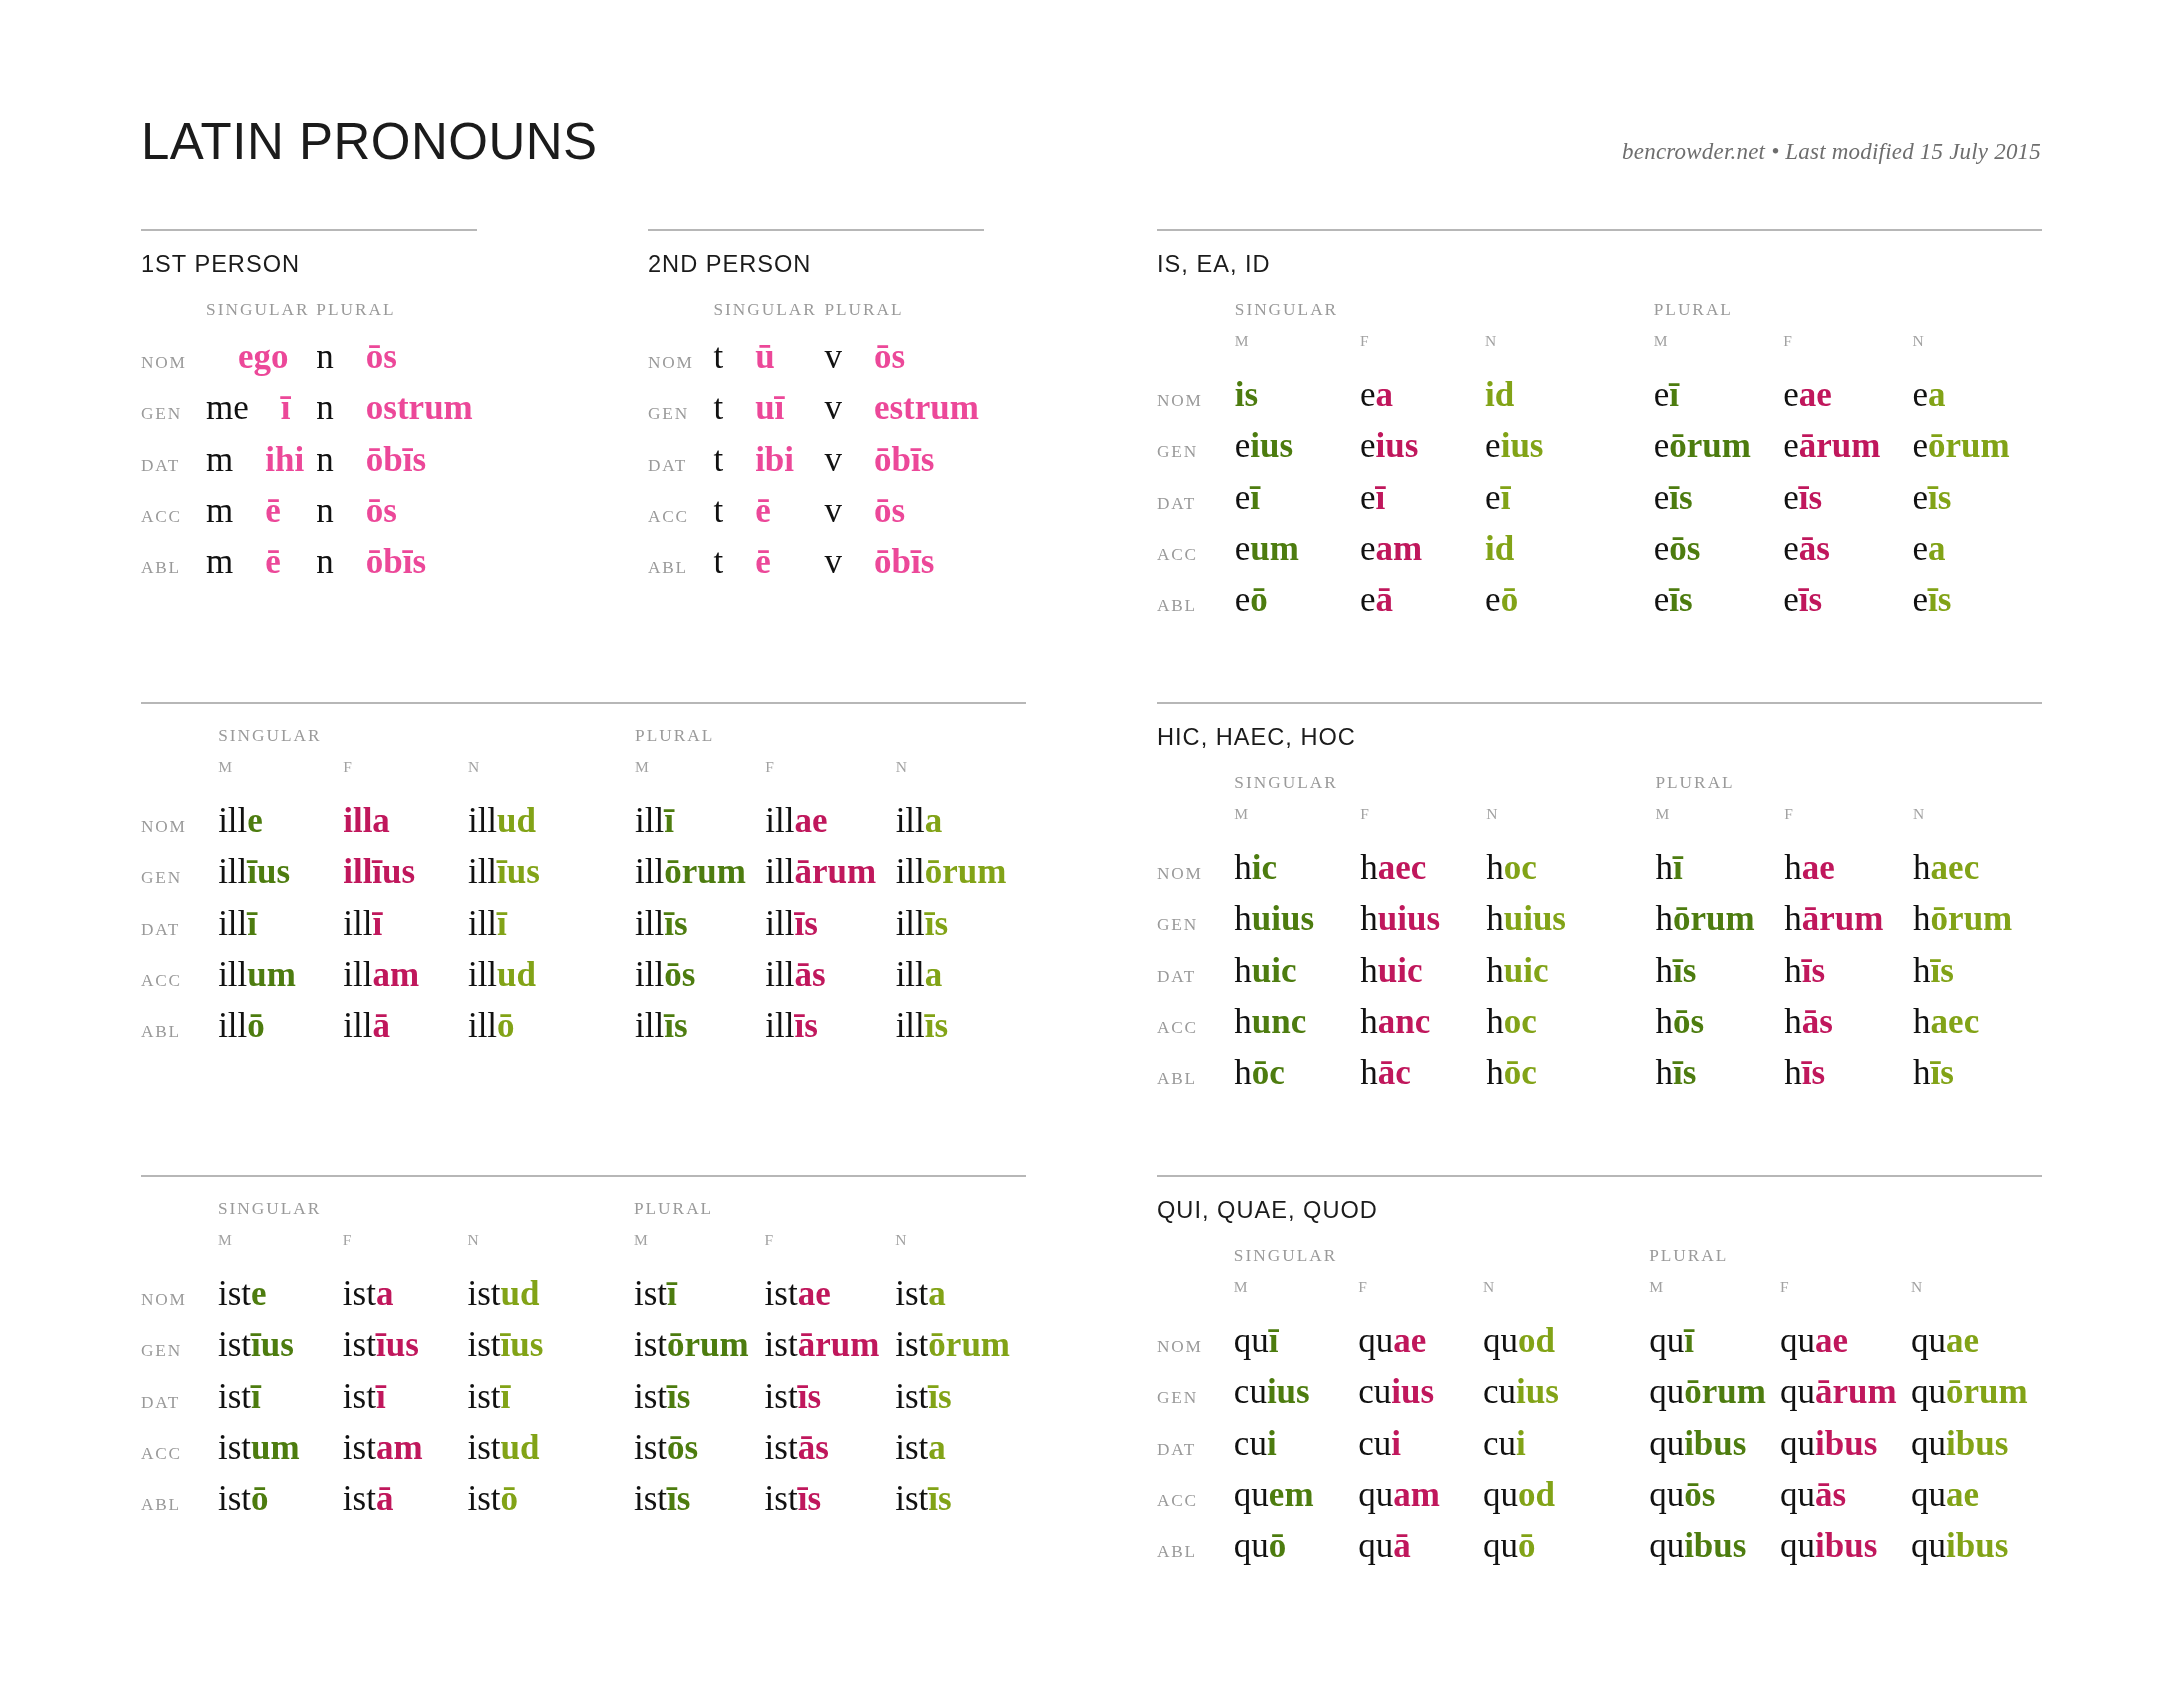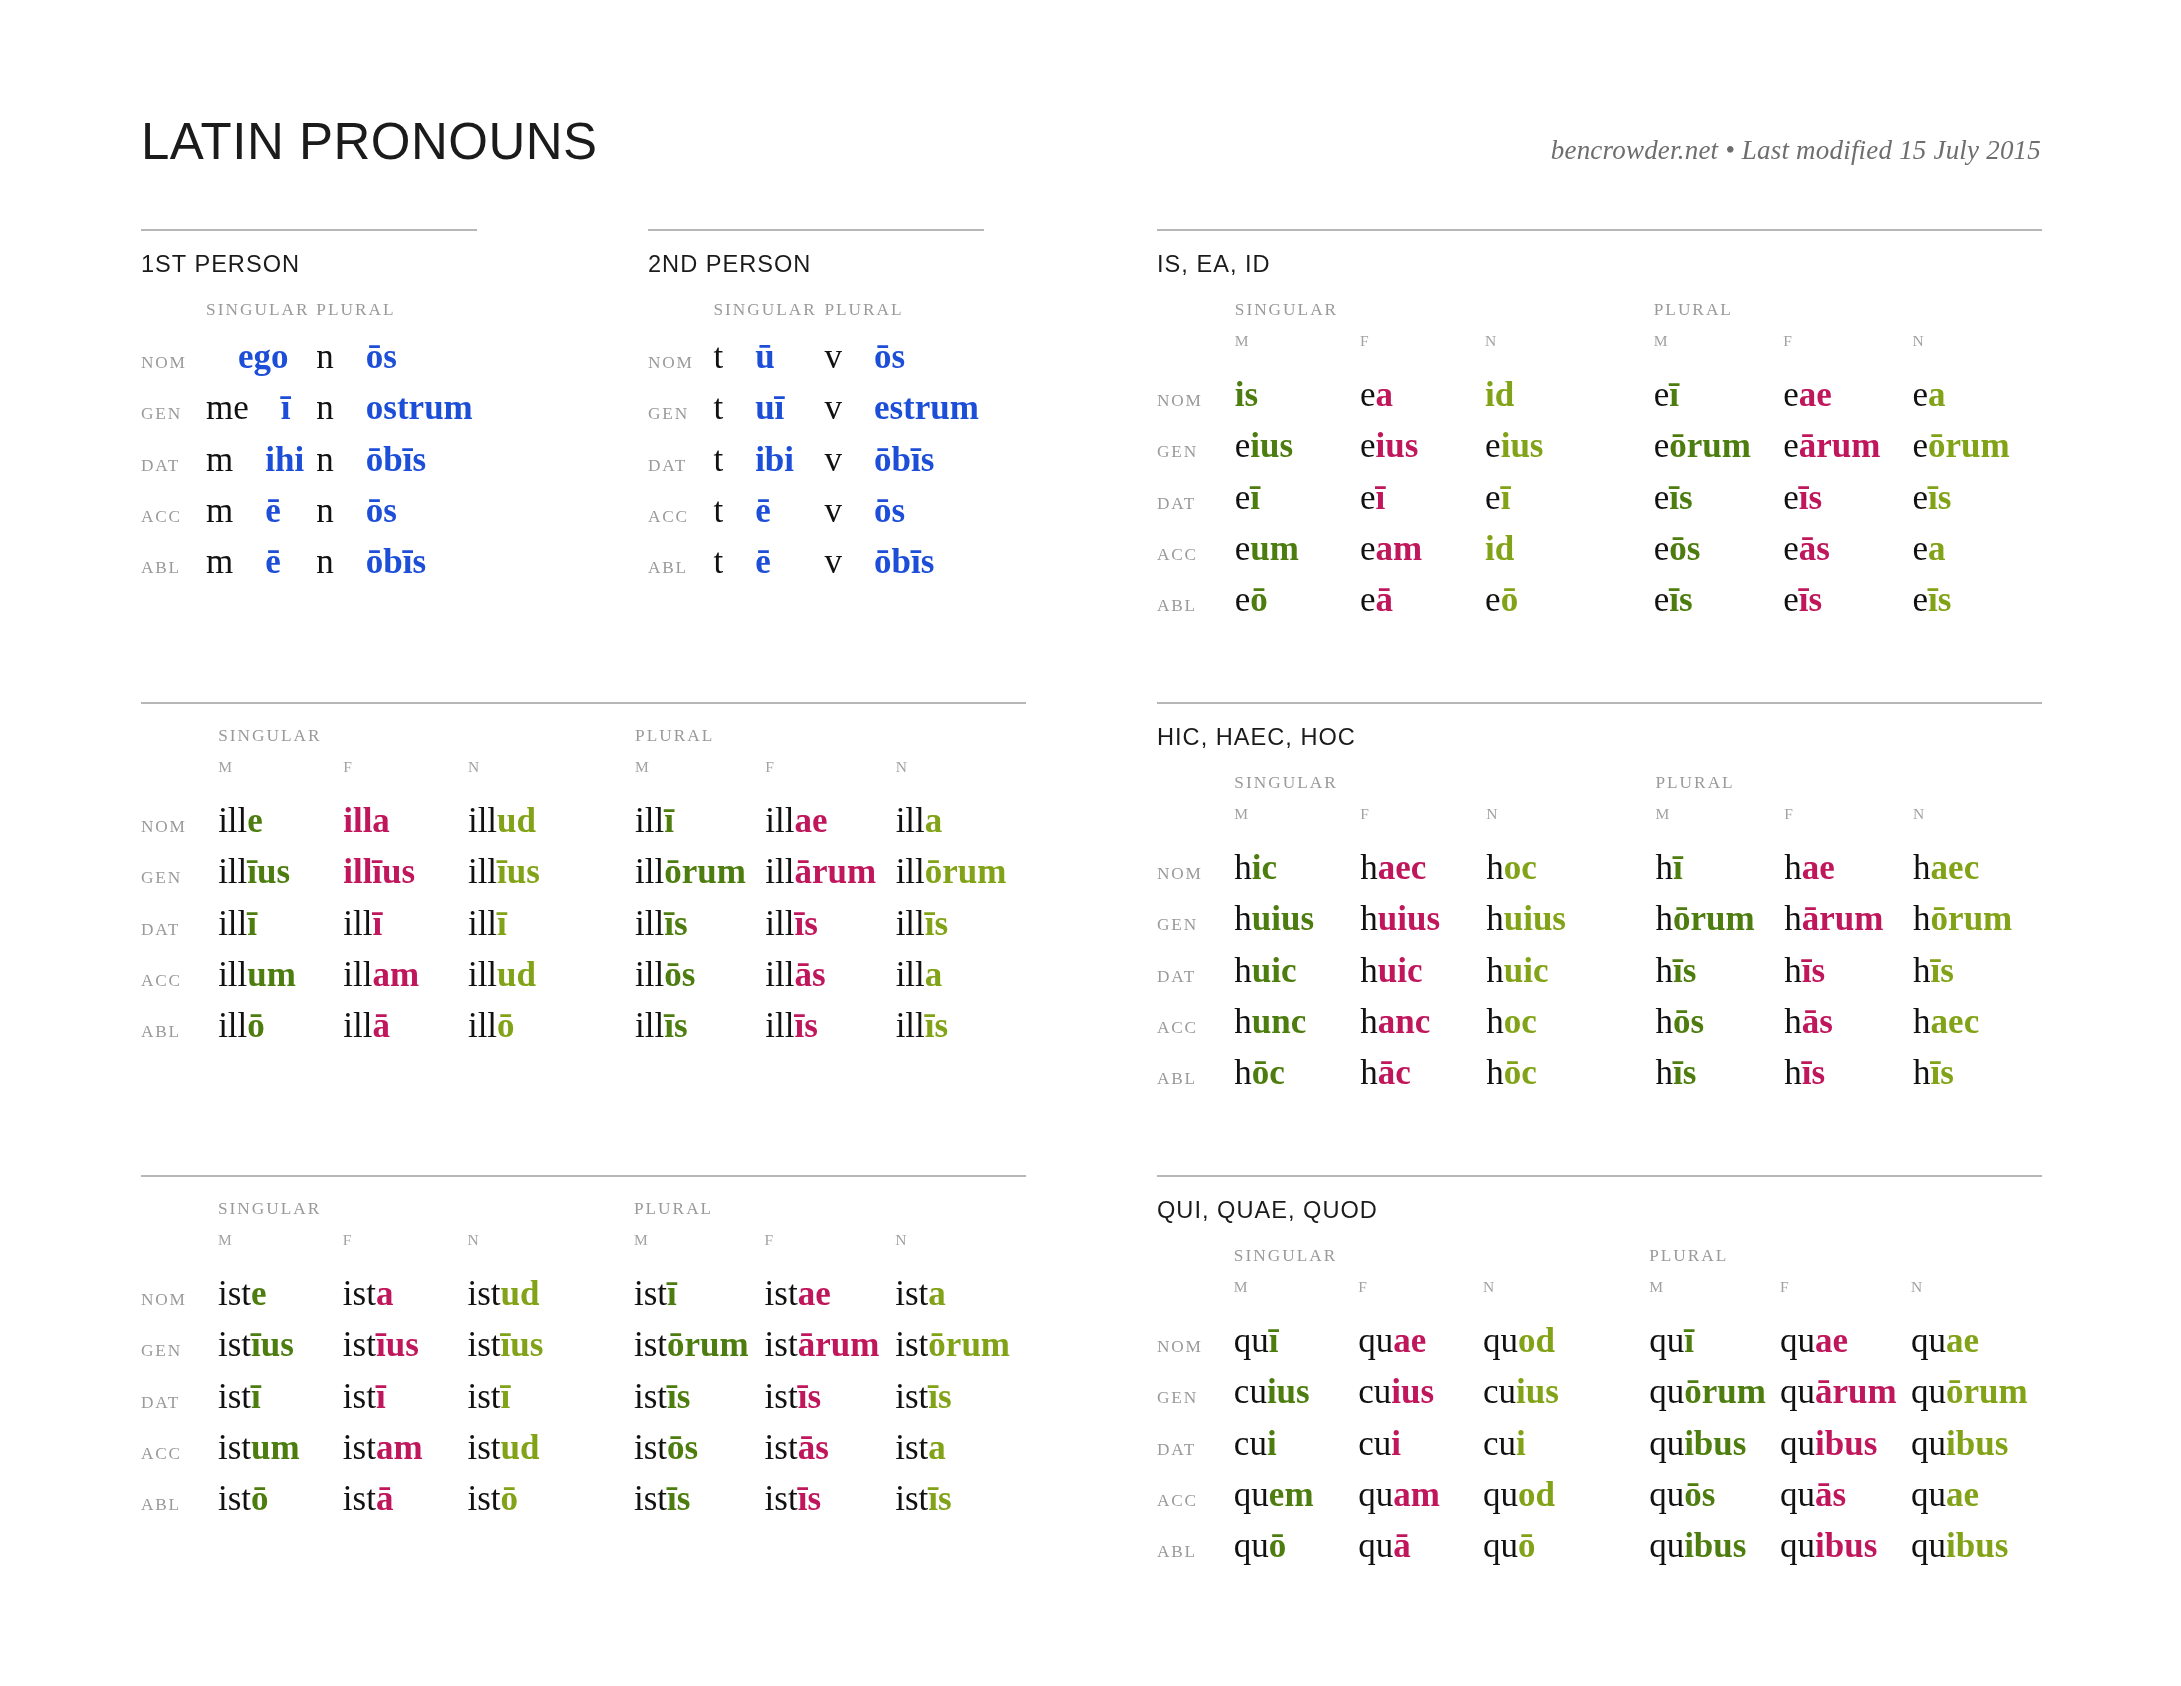--- a/index.html
+++ b/index.html
@@ -40,21 +40,21 @@
     font-family: "Liberation Sans", sans-serif;
     font-size: 51px;
     font-weight: 400;
     letter-spacing: 0.5px;
     color: #1b1b1b;
     line-height: 1;
   }
   .doc-credit {
     font-family: "Liberation Serif", serif;
     font-style: italic;
-    font-size: 27px;
+    font-size: 23px;
     color: #6e6e6e;
     letter-spacing: 0.2px;
   }
 
   
   .grid {
     position: absolute;
     left: 141px;
     top: 229px;
     width: 1900px;
@@ -135,21 +135,21 @@
     white-space: nowrap;
     padding-bottom: 10px !important;
     padding-top: 6.4px !important;
   }
   td.form .e { font-weight: bold; }
 
   
   .c-m  { color: #4d7c0f; }
   .c-f  { color: #c0175c; }
   .c-n  { color: #82a317; }
-  .c-p1 { color: #1d4ed8; margin-left: 32px; }
+  .c-p1 { color: #ec4899; margin-left: 32px; }
 
   
   .w-case  { width: 80px; }
   .w-p-sg  { width: 145px; }
   .w-p-pl  { width: 182px; }
 
   
   .w-g-case { width: 80px; }
   .w-g-gap  { width: 48px; }
 

